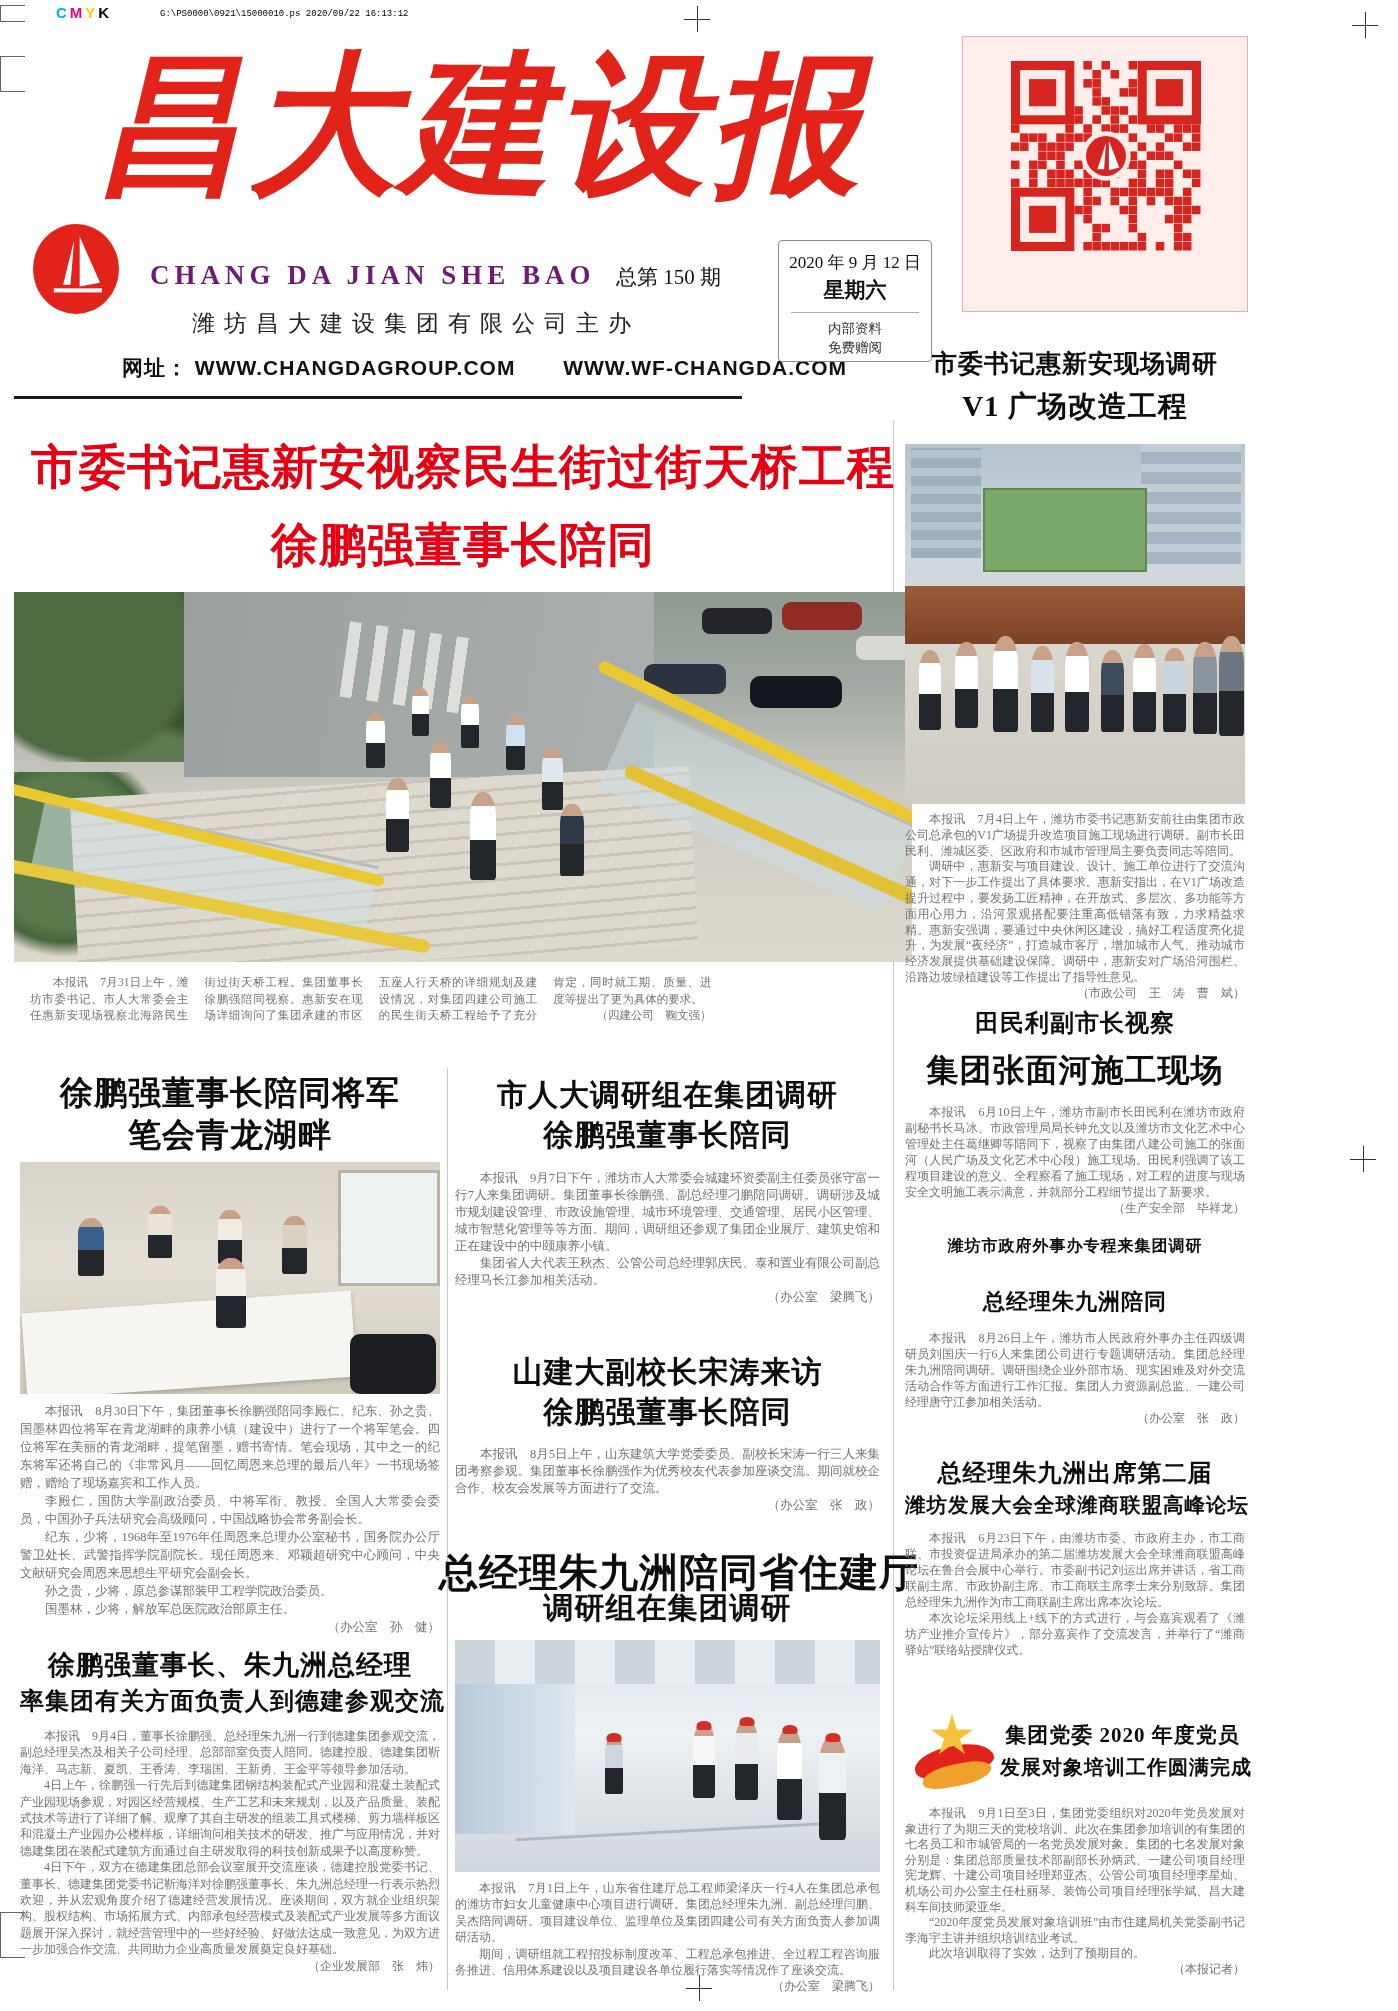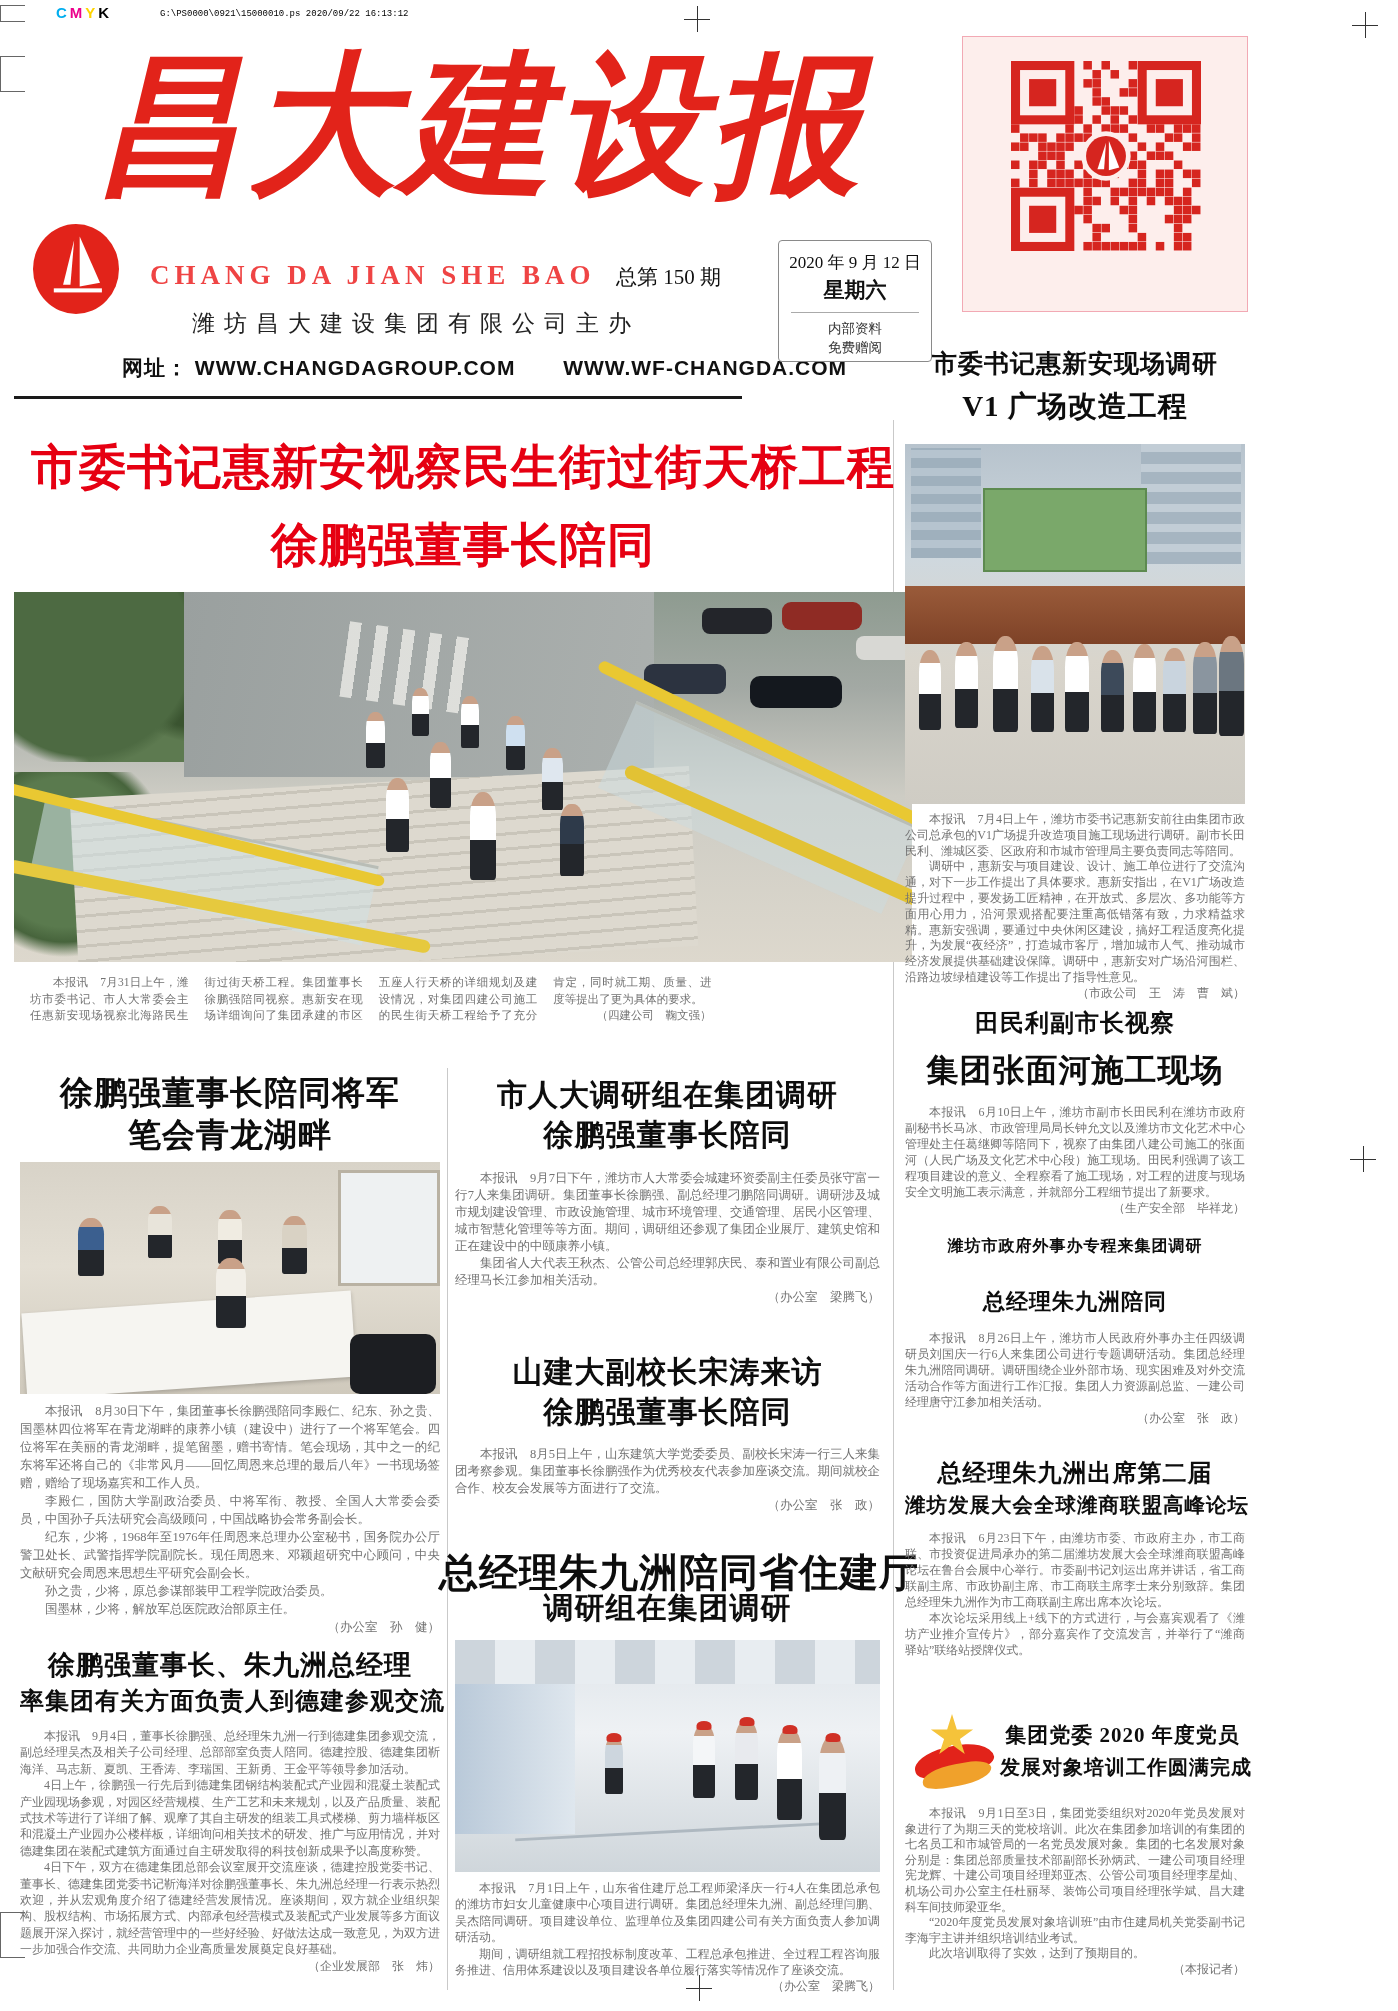--- a/index.html
+++ b/index.html
@@ -9,21 +9,21 @@
   
   .cropmark{width:26px;height:26px;
     background:linear-gradient(#333,#333) center/100% 1px no-repeat,
                linear-gradient(#333,#333) center/1px 100% no-repeat;}
   .corner{border:1.5px solid #666;border-right:none;}
   .cmyk span{font-family:"Liberation Sans",sans-serif;font-weight:bold;font-size:15px;margin-right:3px;}
   .fileinfo{font-family:"Liberation Mono","DejaVu Sans Mono",monospace;font-size:9px;color:#000;letter-spacing:0;}
   
   .masthead{font-size:148px;font-weight:900;font-style:italic;color:#e2231a;letter-spacing:6px;
             line-height:1;white-space:nowrap;transform:scaleY(1.04);}
-  .pinyin{font-size:27px;font-weight:bold;letter-spacing:5px;color:#ef4444;}
+  .pinyin{font-size:27px;font-weight:bold;letter-spacing:5px;color:#701a75;}
   .issue{font-size:21px;color:#111;}
   .publisher{font-size:23px;letter-spacing:9px;color:#222;}
   .website{font-family:"Liberation Sans",sans-serif;font-size:21px;font-weight:bold;color:#111;letter-spacing:1px;}
   .datebox{border:1.5px solid #8a8a8a;border-radius:4px;text-align:center;background:#fff;}
   .datebox .d1{font-size:17px;margin-top:10px;}
   .datebox .d2{font-size:21px;font-weight:bold;margin-top:2px;}
   .datebox .sep{height:1px;background:#aaa;margin:8px 12px 6px 12px;}
   .datebox .d3{font-size:13.5px;line-height:19px;color:#333;}
   .qrpanel{background:#fdeeec;border:1px solid #f2a9b4;}
   

